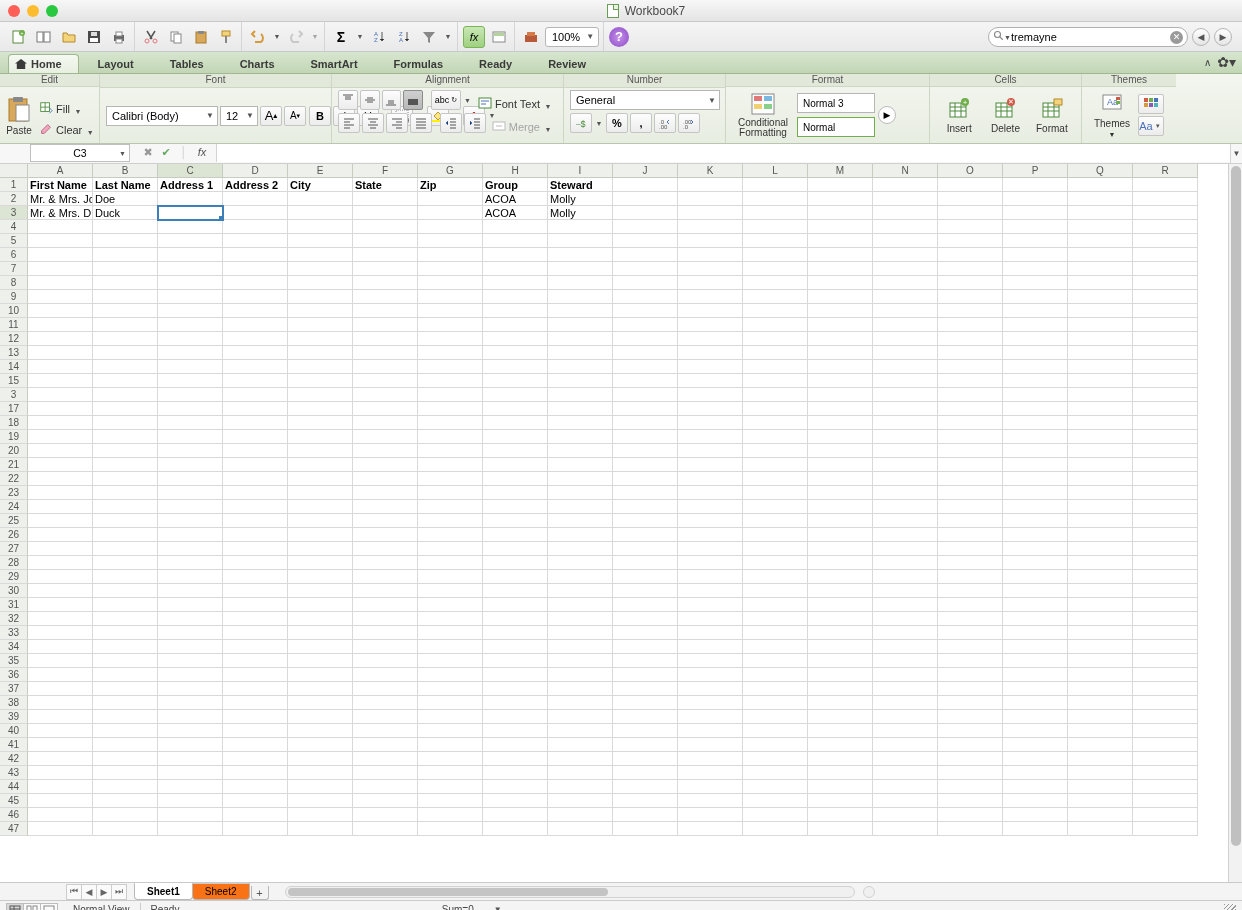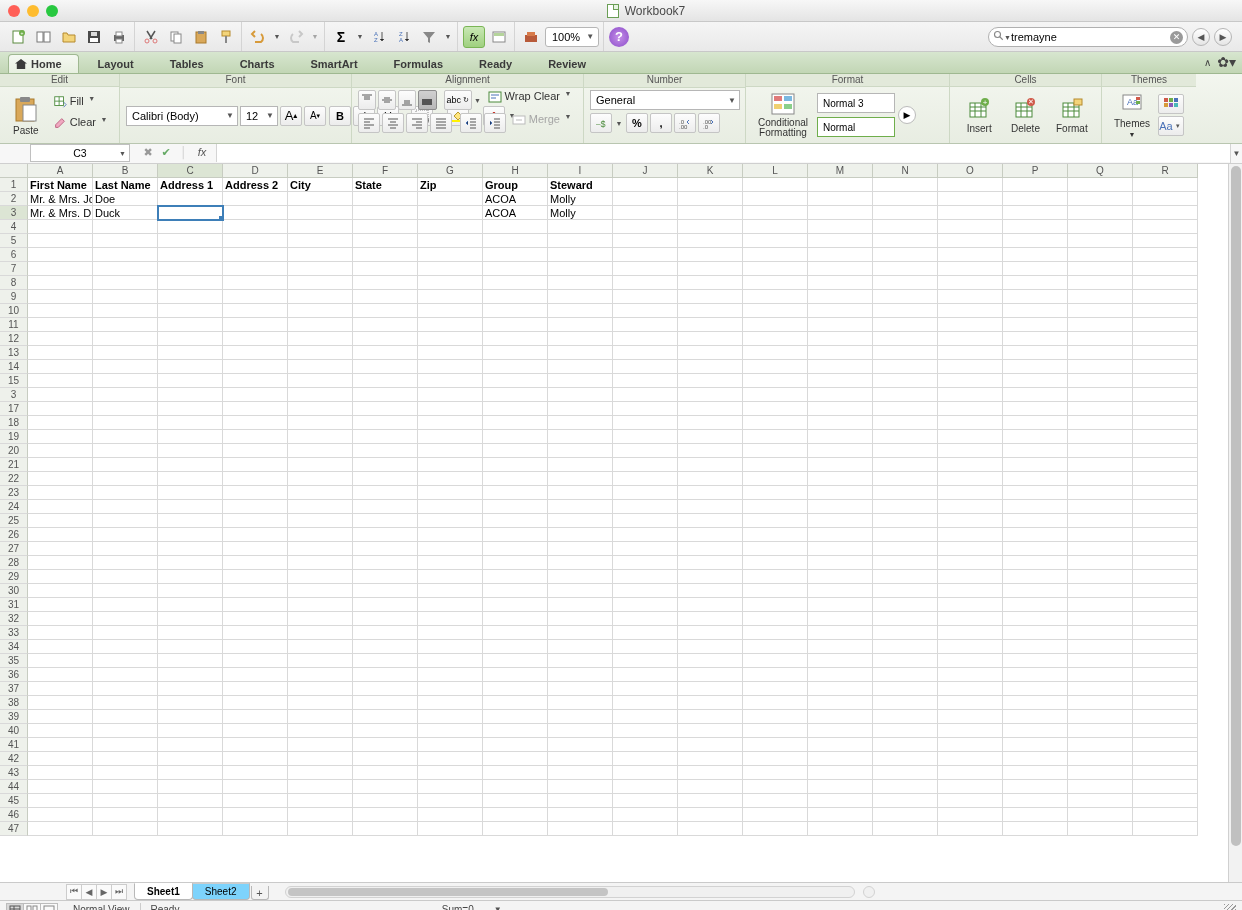--- a/index.html
+++ b/index.html
@@ -34,21 +34,21 @@
 .ribbon-tabs .tab.home::before{content:"";position:absolute;left:6px;top:4px;width:12px;height:10px;background:#3a3a3a;clip-path:polygon(50% 0,100% 45%,85% 45%,85% 100%,15% 100%,15% 45%,0 45%);}
 .ribbon-tabs .right{position:absolute;right:6px;top:2px;display:flex;align-items:center;gap:6px;}
 .ribbon-tabs .right .arrow{font-size:10px;color:#444;cursor:pointer;}
 .ribbon-tabs .right .gear{font-size:14px;color:#444;cursor:pointer;}
 
 .ribbon{height:70px;background:linear-gradient(#f3f6ef,#e8ede2);border-bottom:1px solid #b9c6b0;display:flex;}
 .rgrp{border-right:1px solid #cdd8c4;display:flex;flex-direction:column;position:relative;}
 .rgrp .lbl{height:14px;text-align:center;font-size:10px;color:#555;border-bottom:1px solid #cdd8c4;background:#e2e9da;}
 .rgrp .body{flex:1;display:flex;align-items:center;padding:2px 6px;gap:3px;}
 .bigbtn{display:flex;flex-direction:column;align-items:center;justify-content:center;gap:2px;width:50px;height:52px;cursor:pointer;border-radius:3px;font-size:10px;color:#333;}
-.smbtn{height:20px;display:flex;align-items:flex-start;padding:0 4px;gap:3px;cursor:pointer;border-radius:3px;font-size:11px;color:#333;white-space:nowrap;}
+.smbtn{height:20px;display:flex;align-items:flex-end;padding:0 4px;gap:3px;cursor:pointer;border-radius:3px;font-size:11px;color:#333;white-space:nowrap;}
 .sel{height:20px;border:1px solid #b6b6b6;background:#fff;font-size:11px;display:flex;align-items:center;padding:0 3px 0 5px;gap:4px;}
 .sel .dd{font-size:8px;color:#555;}
 .stack{display:flex;flex-direction:column;gap:1px;}
 .row{display:flex;gap:2px;align-items:center;}
 .sqbtn{width:22px;height:20px;border:1px solid #c5c5c5;background:linear-gradient(#fdfdfd,#ececec);display:flex;align-items:center;justify-content:center;cursor:pointer;font-size:11px;border-radius:2px;}
 .sqbtn.active{background:linear-gradient(#d0d0d0,#b8b8b8);border-color:#8c8c8c;}
 .ddtiny{width:10px;font-size:7px;text-align:center;color:#555;}
 .stylebox{border:1px solid #b6b6b6;background:#fff;width:78px;height:20px;font-size:10px;display:flex;align-items:center;padding:0 5px;}
 .stylebox.sel2{border-color:#6fae4b;}
 .disabled{color:#a5a5a5;}
@@ -74,21 +74,21 @@
 .activecell{outline:2px solid #3e7fb8;outline-offset:-1px;z-index:2;}
 .activecell::after{content:"";position:absolute;right:-3px;bottom:-3px;width:5px;height:5px;background:#3e7fb8;border:1px solid #fff;}
 .vscroll{position:absolute;right:0;top:0;width:14px;height:100%;background:#f2f2f2;border-left:1px solid #d0d0d0;}
 .vscroll .thumb{position:absolute;left:2px;width:10px;background:#c0c0c0;border-radius:5px;}
 
 .sheetbar{height:18px;background:#f4f4f4;border-top:1px solid #cacaca;display:flex;align-items:center;}
 .sheetbar .navset{display:flex;gap:0;margin-left:66px;}
 .sheetbar .navset span{width:16px;height:16px;display:flex;align-items:center;justify-content:center;font-size:9px;color:#666;border:1px solid #ccc;background:#fafafa;cursor:pointer;margin-right:-1px;}
 .sheettabs{display:flex;align-items:flex-end;height:100%;margin-left:8px;}
 .sheettab{padding:2px 12px;font-size:10px;border:1px solid #b8b8b8;border-top-color:#fff;background:#fff;border-radius:0 0 4px 4px;margin-right:-1px;cursor:pointer;position:relative;top:0;font-weight:bold;}
-.sheettab.inactive{background:#7dd3fc;font-weight:normal;border-top:1px solid #ccc;}
+.sheettab.inactive{background:#f97316;font-weight:normal;border-top:1px solid #ccc;}
 .addsheet{width:18px;height:14px;border:1px solid #b8b8b8;background:#f3f3f3;display:flex;align-items:center;justify-content:center;font-size:11px;color:#555;cursor:pointer;border-top:none;border-radius:0 0 3px 3px;margin-left:2px;}
 .hscroll{flex:1;margin:0 8px 0 16px;height:12px;background:#f0f0f0;border:1px solid #d2d2d2;position:relative;border-radius:6px;max-width:570px;}
 .hscroll .thumb{position:absolute;left:2px;top:1px;height:8px;width:320px;background:#c4c4c4;border-radius:4px;}
 .hscroll-right{width:12px;height:12px;background:#f0f0f0;border:1px solid #d2d2d2;border-radius:6px;margin-right:14px;}
 
 .status{height:18px;background:#f4f4f4;border-top:1px solid #cacaca;display:flex;align-items:center;font-size:10px;color:#444;padding:0 6px;gap:10px;}
 .status .viewbtns{display:flex;gap:0;margin-right:6px;}
 .status .viewbtns span{width:18px;height:14px;border:1px solid #bcbcbc;display:flex;align-items:center;justify-content:center;background:#fafafa;cursor:pointer;margin-right:-1px;}
 .status .viewbtns span.active{background:#d8d8d8;}
 .status .sumbox{margin-left:auto;margin-right:460px;display:flex;align-items:center;gap:20px;}
@@ -266,21 +266,21 @@
   <div class="tab">Ready</div>
   <div class="tab">Review</div>
   <div class="right">
     <span class="arrow">∧</span>
     <span class="gear">✿▾</span>
   </div>
 </div>
 
 <div class="ribbon">
 
-  <div class="rgrp" style="width:120px;">
+  <div class="rgrp" style="width:100px;">
     <div class="lbl">Edit</div>
     <div class="body">
       <div class="bigbtn">
         <svg width="26" height="28" viewBox="0 0 26 28">
             <rect x="3" y="4" width="18" height="22" fill="#d9a85a" stroke="#a97a2d"></rect>
             <rect x="7" y="2" width="10" height="5" fill="#888" rx="1"></rect>
             <rect x="10" y="10" width="13" height="16" fill="#fff" stroke="#888"></rect>
           </svg>
         <span>Paste</span>
       </div>
@@ -375,21 +375,21 @@
         <div class="sqbtn" style="width:34px;">
             <span style="font-size:9px;">abc</span>
             <span style="font-size:7px;margin-left:2px;">↻</span>
           </div>
         <span class="ddtiny">▼</span>
         <div class="smbtn">
             <svg width="14" height="14" viewBox="0 0 14 14">
               <rect x="1" y="2" width="12" height="10" fill="#fff" stroke="#4a8a3a"></rect>
               <path d="M3 5h8M3 8h5" stroke="#4a72b8"></path>
             </svg>
-            <span>Wrap Clear</span>
+            <span>Font Text</span>
             <span class="ddtiny">▼</span>
           </div>
       </div>
       <div class="row">
         <div class="sqbtn">
             <svg width="14" height="14">
               <path d="M2 3h10M2 6h6M2 9h10M2 12h6" stroke="#555"></path>
             </svg>
           </div>
         <div class="sqbtn">

